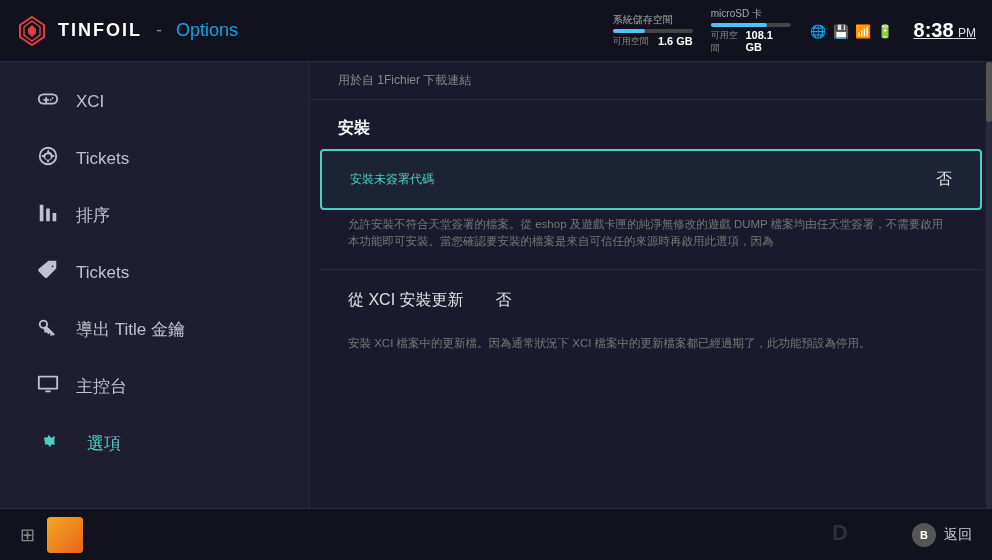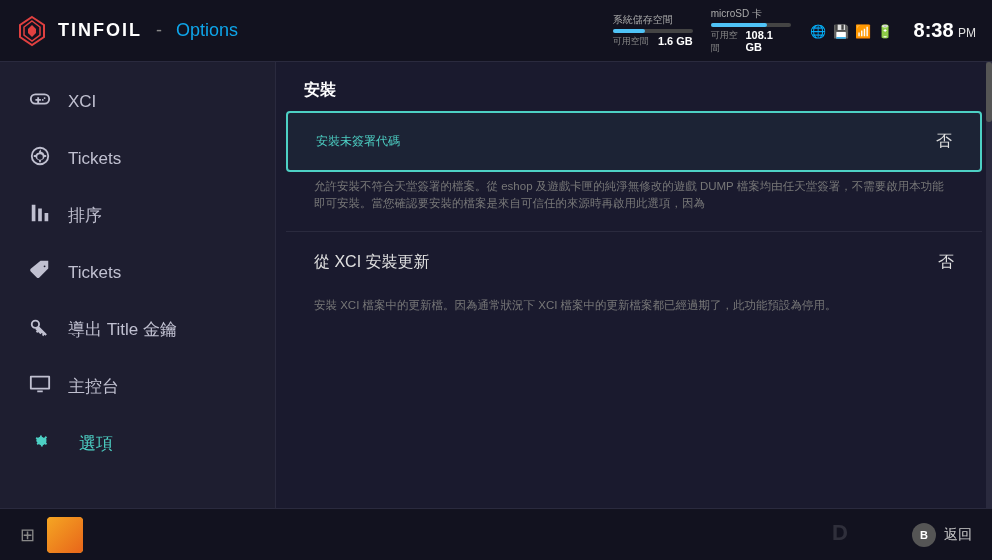--- a/index.html
+++ b/index.html
@@ -108,20 +108,21 @@
     .storage-value {
       color: #ffffff;
       font-size: 11px;
       font-weight: bold;
     }
 
     .time-section {
       display: flex;
       flex-direction: column;
       align-items: flex-end;
+      text-decoration: underline;
     }
 
     .time-display {
       color: #ffffff;
       font-size: 20px;
       font-weight: bold;
       line-height: 1;
     }
 
     .time-ampm {
@@ -146,23 +147,23 @@
       position: absolute;
       top: 62px;
       left: 0;
       right: 0;
       bottom: 52px;
       display: flex;
     }
 
     
     .sidebar {
-      width: 276px;
+      width: 310px;
       background: #1e1e30;
-      padding: 12px 0;
+      padding: 12px 8px;
       border-right: 1px solid #2a2a3e;
       display: flex;
       flex-direction: column;
       gap: 2px;
     }
 
     .sidebar-item {
       display: flex;
       align-items: center;
       gap: 16px;
@@ -254,24 +255,24 @@
       padding: 6px 28px 16px 28px;
       font-size: 11.5px;
       color: #777;
       line-height: 1.5;
       margin: 0 10px;
     }
 
     .setting-row2 {
       display: flex;
       align-items: center;
-      justify-content: space-between;
       padding: 18px 28px;
       cursor: pointer;
       margin: 0 10px;
+      gap: 32px;
     }
 
     .setting-label2 {
       font-size: 16px;
       color: #e0e0e0;
     }
 
     .setting-value2 {
       font-size: 16px;
       color: #e0e0e0;
@@ -490,20 +491,23 @@
       <span class="sidebar-icon">
         <svg viewBox="0 0 24 24">
             <path d="M12 15a3 3 0 1 1 0-6 3 3 0 0 1 0 6zm6.364-8.364l1.414 1.414-1.06 1.06A7.004 7.004 0 0 1 19 12a7.003 7.003 0 0 1-.282 1.89l1.06 1.06-1.414 1.415-1.06-1.06A7 7 0 0 1 15 16.72V18h-2v-1.28a7 7 0 0 1-2.304-1.414l-1.06 1.06-1.415-1.414 1.06-1.06A7 7 0 0 1 8 12a7 7 0 0 1 .282-1.89l-1.06-1.06L8.636 7.636l1.06 1.06A7 7 0 0 1 12 7.281V6h2v1.28a7 7 0 0 1 2.304 1.414l1.06-1.06z" fill="#4dd0c4"></path>
           </svg>
       </span>
       <span style="color:#4dd0c4;margin-left:11px;">選項</span>
     </div>
   </div>
 
   <div class="content-area">
+    <div class="download-link-bar">
+      <span>用於自 1Fichier 下載連結</span>
+    </div>
 
     <div class="section-title">安裝</div>
 
     <div class="setting-row highlighted">
       <span class="setting-label">安裝未簽署代碼</span>
       <span class="setting-value">否</span>
     </div>
 
     <div class="setting-description">
       <span>允許安裝不符合天堂簽署的檔案。從 eshop 及遊戲卡匣的純淨無修改的遊戲 DUMP

